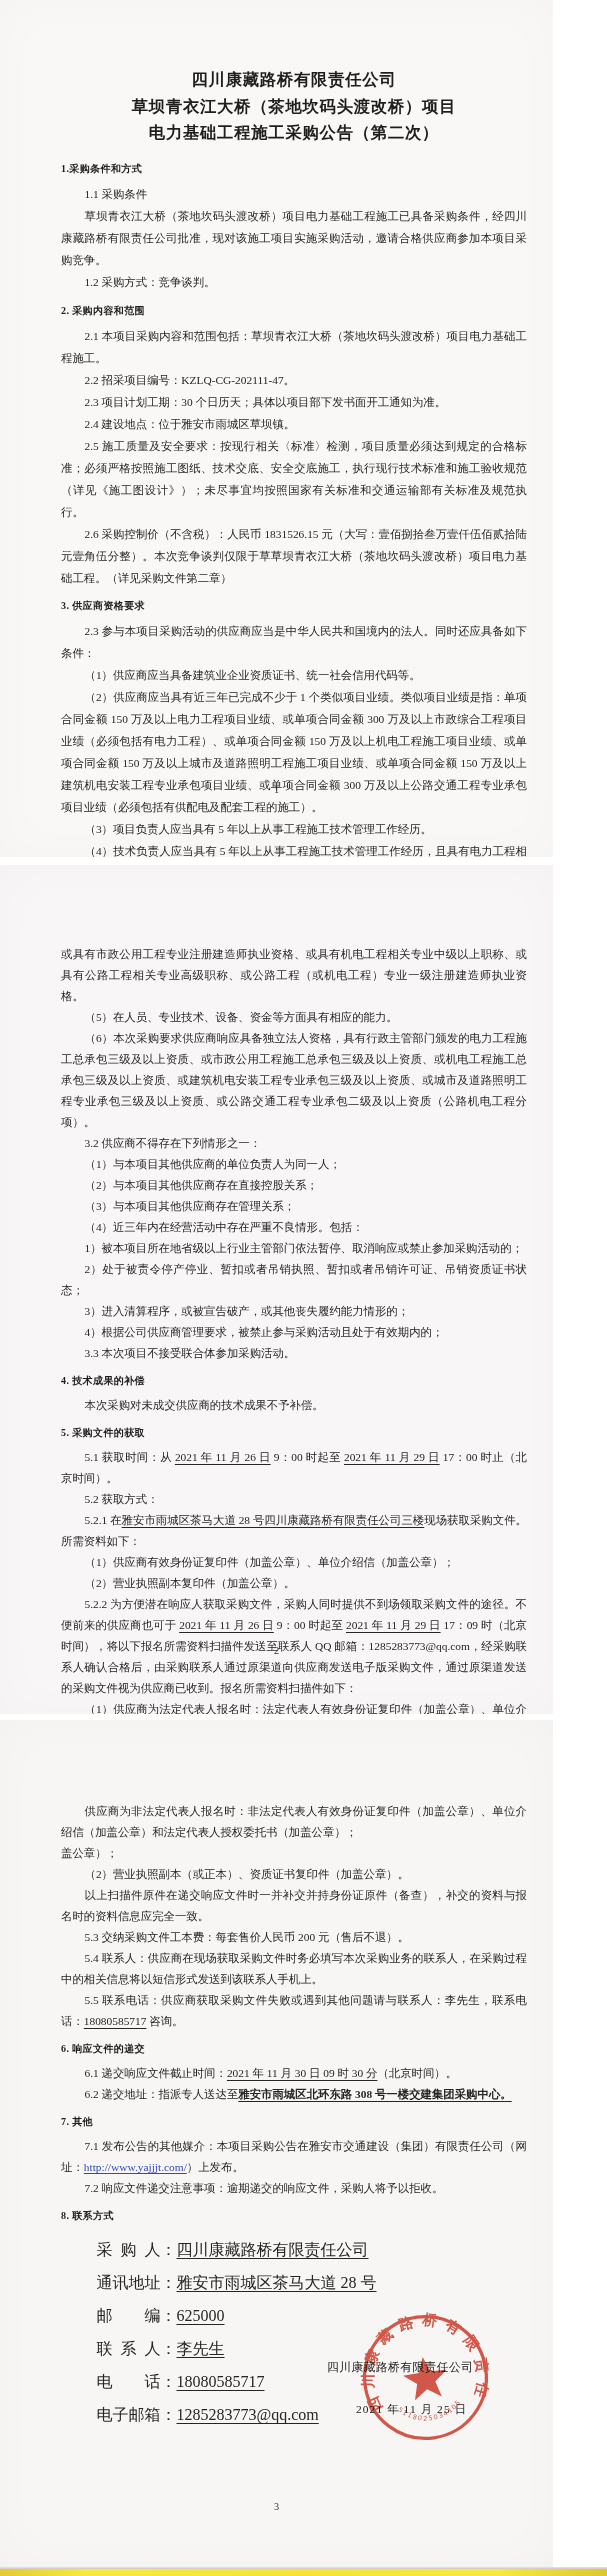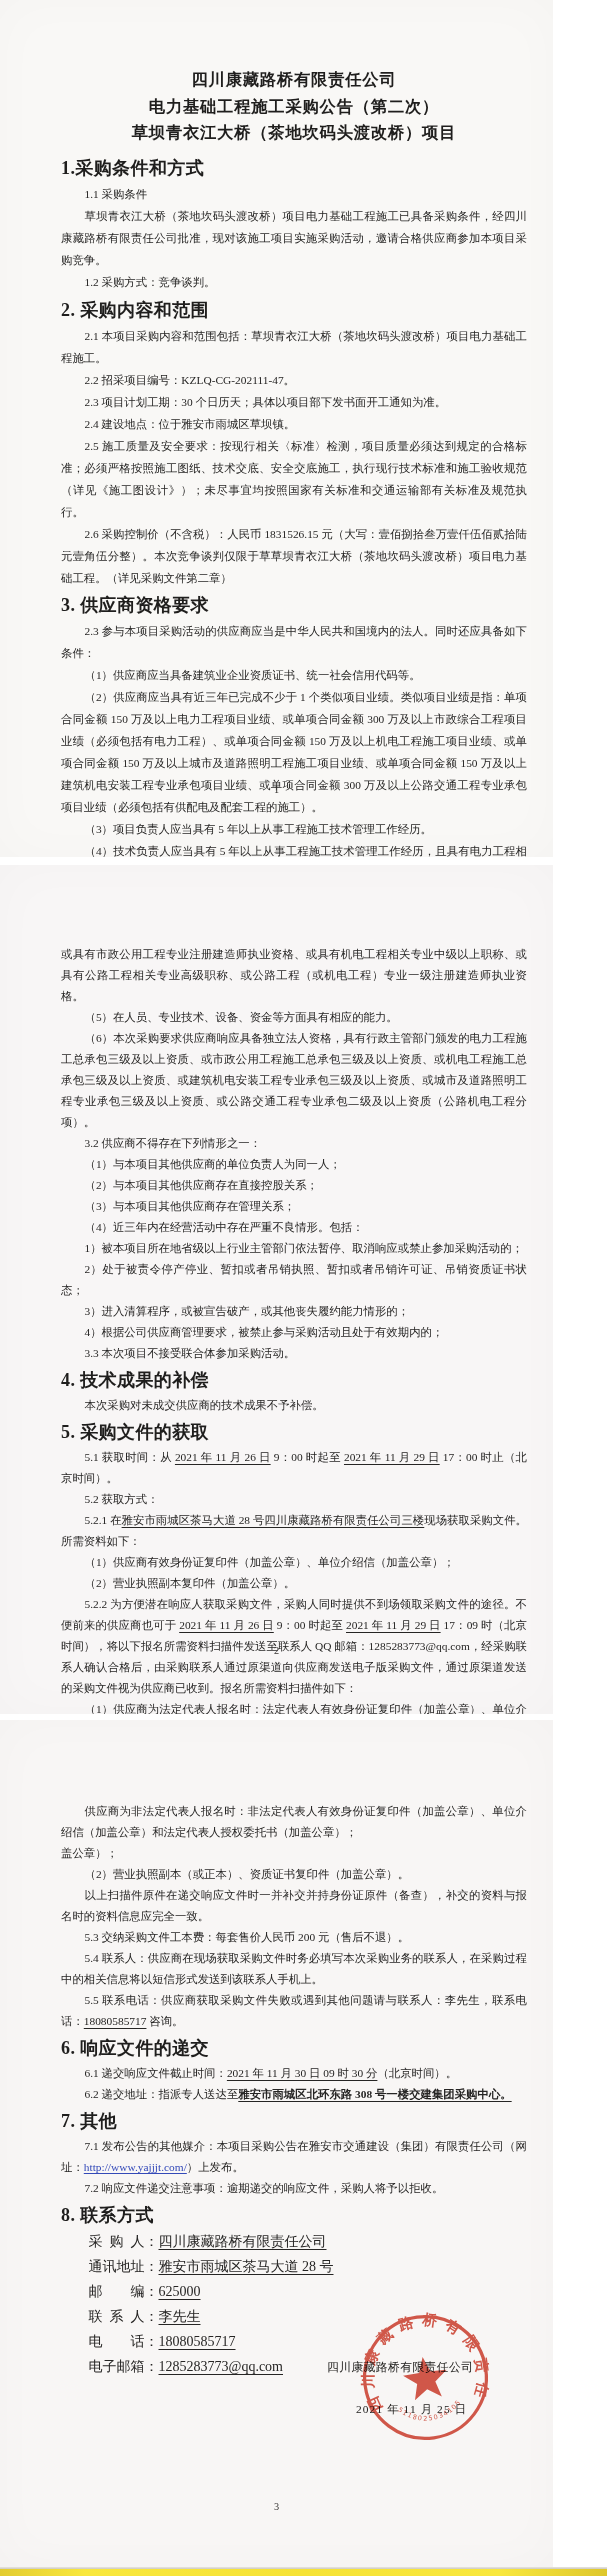--- a/index.html
+++ b/index.html
@@ -11,34 +11,34 @@
   .page2{height:849px;background:#f8f6f6;}
   .page3{height:847px;background:#f8f6f5;}
   .gap{background:#ffffff;width:608px;}
   .g1{height:7.6px;}
   .g2{height:6px;}
   .content{padding:0 26px 0 61px;}
   .page1 .content{padding-top:67px;}
   .page2 .content{padding-top:79px;}
   .page3 .content{padding-top:81px;}
   .doc-title{font-size:16.3px;font-weight:700;text-align:center;line-height:26.6px;letter-spacing:0.8px;color:#1f1e1d;}
-  .sec{font-size:18px;font-weight:700;line-height:23px;margin:5.3px 0 3px 0;letter-spacing:0.4px;color:#1f1e1d;}
+  .sec{font-size:10px;font-weight:700;line-height:23px;margin:5.3px 0 3px 0;letter-spacing:0.4px;color:#1f1e1d;}
   .h1st{margin-top:10.6px;}
   .b{margin:0;font-size:11.4px;line-height:22px;text-align:justify;}
   .page2 .b,.page3 .b{line-height:21px;}
   .ind{text-indent:23.5px;}
   .u{text-decoration:underline;text-underline-offset:3px;text-decoration-thickness:0.8px;}
   .ub{font-weight:700;text-decoration:underline;text-underline-offset:3px;}
   .link{color:#3349b8;text-decoration:underline;text-underline-offset:2.3px;}
   .pageno{position:absolute;left:0;width:100%;text-align:center;font-size:10.3px;color:#33312f;}
   .page1 .pageno{bottom:62px;}
   .page2 .pageno{bottom:58px;}
   .page3 .pageno{bottom:55px;}
   .contacts{margin-top:2.3px;}
-  .row{margin:4px;font-size:14px;line-height:21px;text-indent:23.5px;}
+  .row{margin:12px;font-size:16px;line-height:21px;text-indent:23.5px;}
   .val{text-decoration:underline;text-underline-offset:3px;}
   .sign-company{position:absolute;left:327px;top:640px;font-size:11.8px;letter-spacing:0.4px;color:#22211f;}
   .sign-date{position:absolute;left:356px;top:682px;font-size:11.4px;letter-spacing:1.1px;color:#22211f;text-align:center;}
   .seal{position:absolute;left:360px;top:592px;width:131px;height:131px;opacity:.86;
         mix-blend-mode:multiply;transform:rotate(-8deg);}
   .seal svg{display:block;width:131px;height:131px;}
   .seal-ring{fill:none;stroke:#cf3f2e;stroke-width:4.2;}
   .seal-star{fill:#cf3f2e;}
   .seal-text{fill:#cf3f2e;font-size:19px;font-weight:700;letter-spacing:10px;}
   .seal-num{fill:#cf3f2e;font-size:8.5px;letter-spacing:1.8px;font-family:"DejaVu Sans",sans-serif;}
@@ -46,22 +46,22 @@
   .desk{height:7.6px;background:linear-gradient(90deg,#e3cc31,#f9e83e 14%,#f6e336 50%,#f9e83e 82%,#dec72d);}
 </style>
 </head>
 <body>
 
 <div class="scan">
 
   <section class="page page1">
     <div class="content">
       <div class="doc-title">四川康藏路桥有限责任公司</div>
+      <div class="doc-title">草坝青衣江大桥（茶地坎码头渡改桥）项目</div>
       <div class="doc-title">电力基础工程施工采购公告（第二次）</div>
-      <div class="doc-title">草坝青衣江大桥（茶地坎码头渡改桥）项目</div>
 
       <h2 class="sec h1st">1.采购条件和方式</h2>
       <p class="b ind">1.1 采购条件</p>
       <p class="b ind">草坝青衣江大桥（茶地坎码头渡改桥）项目电力基础工程施工已具备采购条件，经四川康藏路桥有限责任公司批准，现对该施工项目实施采购活动，邀请合格供应商参加本项目采购竞争。</p>
       <p class="b ind">1.2 采购方式：竞争谈判。</p>
       <h2 class="sec">2. 采购内容和范围</h2>
       <p class="b ind">2.1 本项目采购内容和范围包括：草坝青衣江大桥（茶地坎码头渡改桥）项目电力基础工程施工。</p>
       <p class="b ind">2.2 招采项目编号：KZLQ-CG-202111-47。</p>
       <p class="b ind">2.3 项目计划工期：30 个日历天；具体以项目部下发书面开工通知为准。</p>
       <p class="b ind">2.4 建设地点：位于雅安市雨城区草坝镇。</p>

